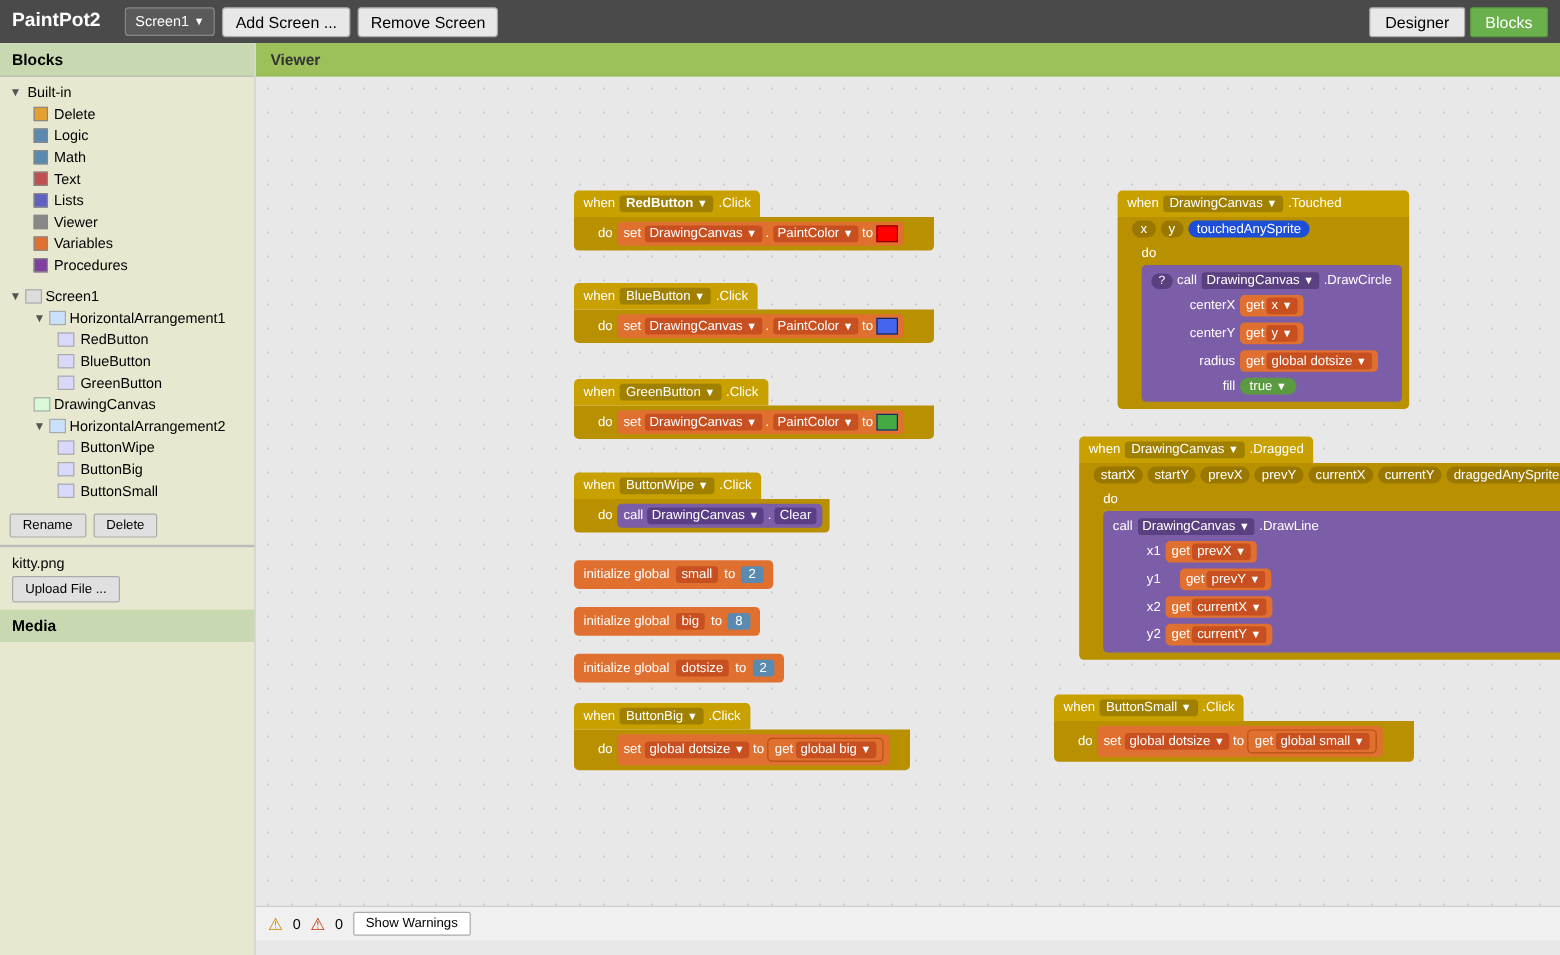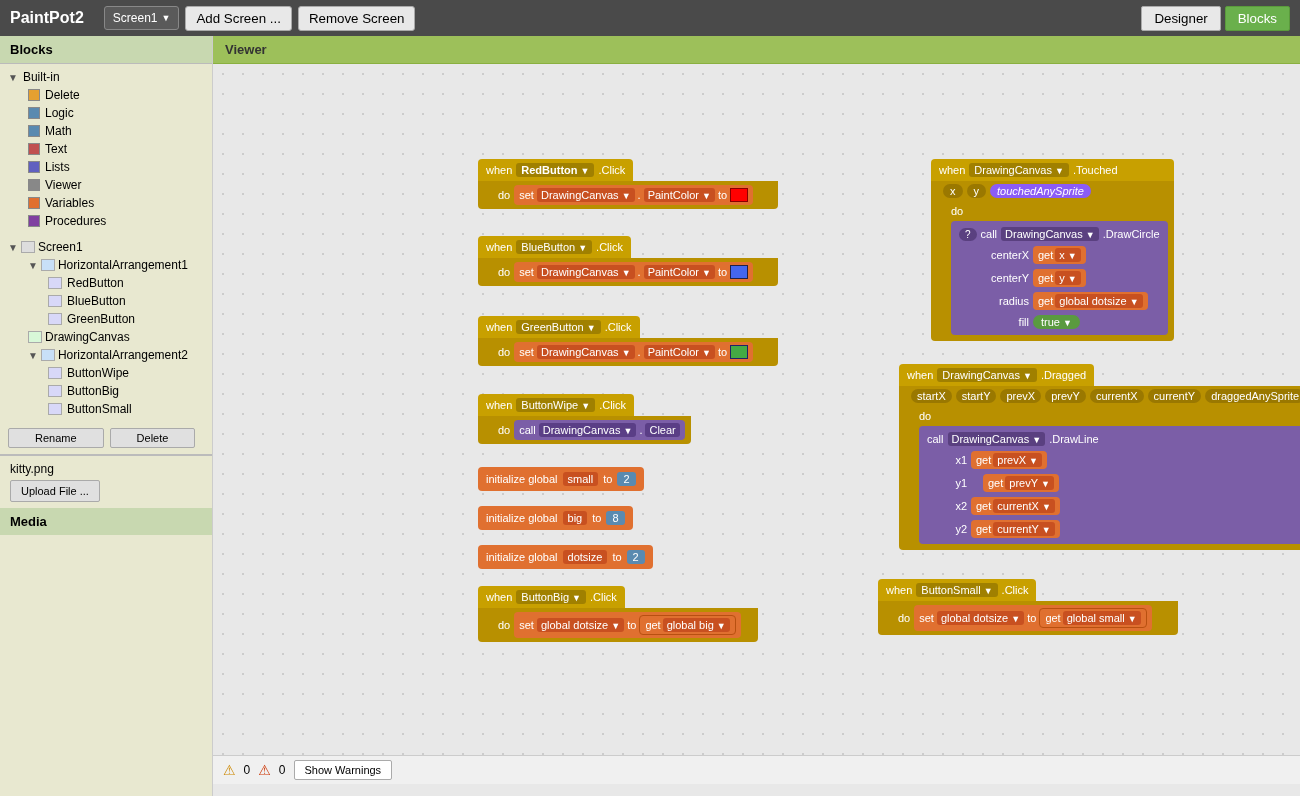--- a/index.html
+++ b/index.html
@@ -46,21 +46,21 @@
     .tree-label { font-size: 12px; }
     .expand-icon { font-size: 10px; color: #555; flex-shrink: 0; }
     .tree-child { padding-left: 20px; }
 
     .screen-node { display: flex; align-items: center; padding: 2px 8px; cursor: pointer; gap: 3px; }
     .screen-folder { width: 14px; height: 12px; background: #ddd; border: 1px solid #aaa; flex-shrink: 0; }
 
     
     #rename-delete-row { display: flex; gap: 6px; padding: 6px 8px; }
     #rename-btn, #delete-btn {
-      padding: 3px 26px; background: #e0e0e0; border: 1px solid #aaa; cursor: pointer; border-radius: 2px; font-size: 11px;
+      padding: 3px 10px; background: #e0e0e0; border: 1px solid #aaa; cursor: pointer; border-radius: 2px; font-size: 11px;
     }
 
     
     #media-section { border-top: 2px solid #bbb; }
     #media-header { background: #c8d8b0; padding: 6px 10px; font-weight: bold; font-size: 13px; }
     #media-content { padding: 6px 10px; }
     .media-file { font-size: 12px; margin-bottom: 4px; }
     #upload-btn {
       background: #e0e0e0; border: 1px solid #aaa; padding: 4px 10px; cursor: pointer; border-radius: 2px; font-size: 11px;
     }
@@ -356,21 +356,21 @@
 
         <div style="background:#c8a000; border-radius:4px 4px 0 0; padding:4px 8px; color:white; font-size:11px; display:flex; align-items:center; gap:4px; flex-wrap:wrap;">
           <span>when</span>
           <span style="background:#a08000; border-radius:3px; padding:1px 5px;">DrawingCanvas <span style="font-size:9px;">▼</span></span>
           <span>.Touched</span>
         </div>
 
         <div style="background:#b89000; padding:3px 6px 3px 12px; display:flex; align-items:center; gap:4px; color:white; font-size:11px;">
           <span style="background:#9a7800; border-radius:10px; padding:1px 7px;">x</span>
           <span style="background:#9a7800; border-radius:10px; padding:1px 7px;">y</span>
-          <span style="background:#8b5cf6; border-radius:10px; padding:1px 7px;font-style:italic;">touchedAnySprite</span>
+          <span style="background:#1d4ed8; border-radius:10px; padding:1px 7px;">touchedAnySprite</span>
         </div>
 
         <div style="background:#b89000; padding:4px 6px 6px 20px; border-radius:0 0 4px 4px;">
           <div style="display:flex; align-items:center; gap:4px; color:white; font-size:11px; margin-bottom:4px;">
             <span>do</span>
           </div>
 
           <div style="background:#7b5ea7; border-radius:4px; padding:6px 8px; color:white; font-size:11px; display:flex; flex-direction:column; gap:5px;">
             <div style="display:flex; align-items:center; gap:4px;">
               <span style="background:#5a4080; border-radius:10px; padding:1px 6px; font-size:10px;">?</span>

